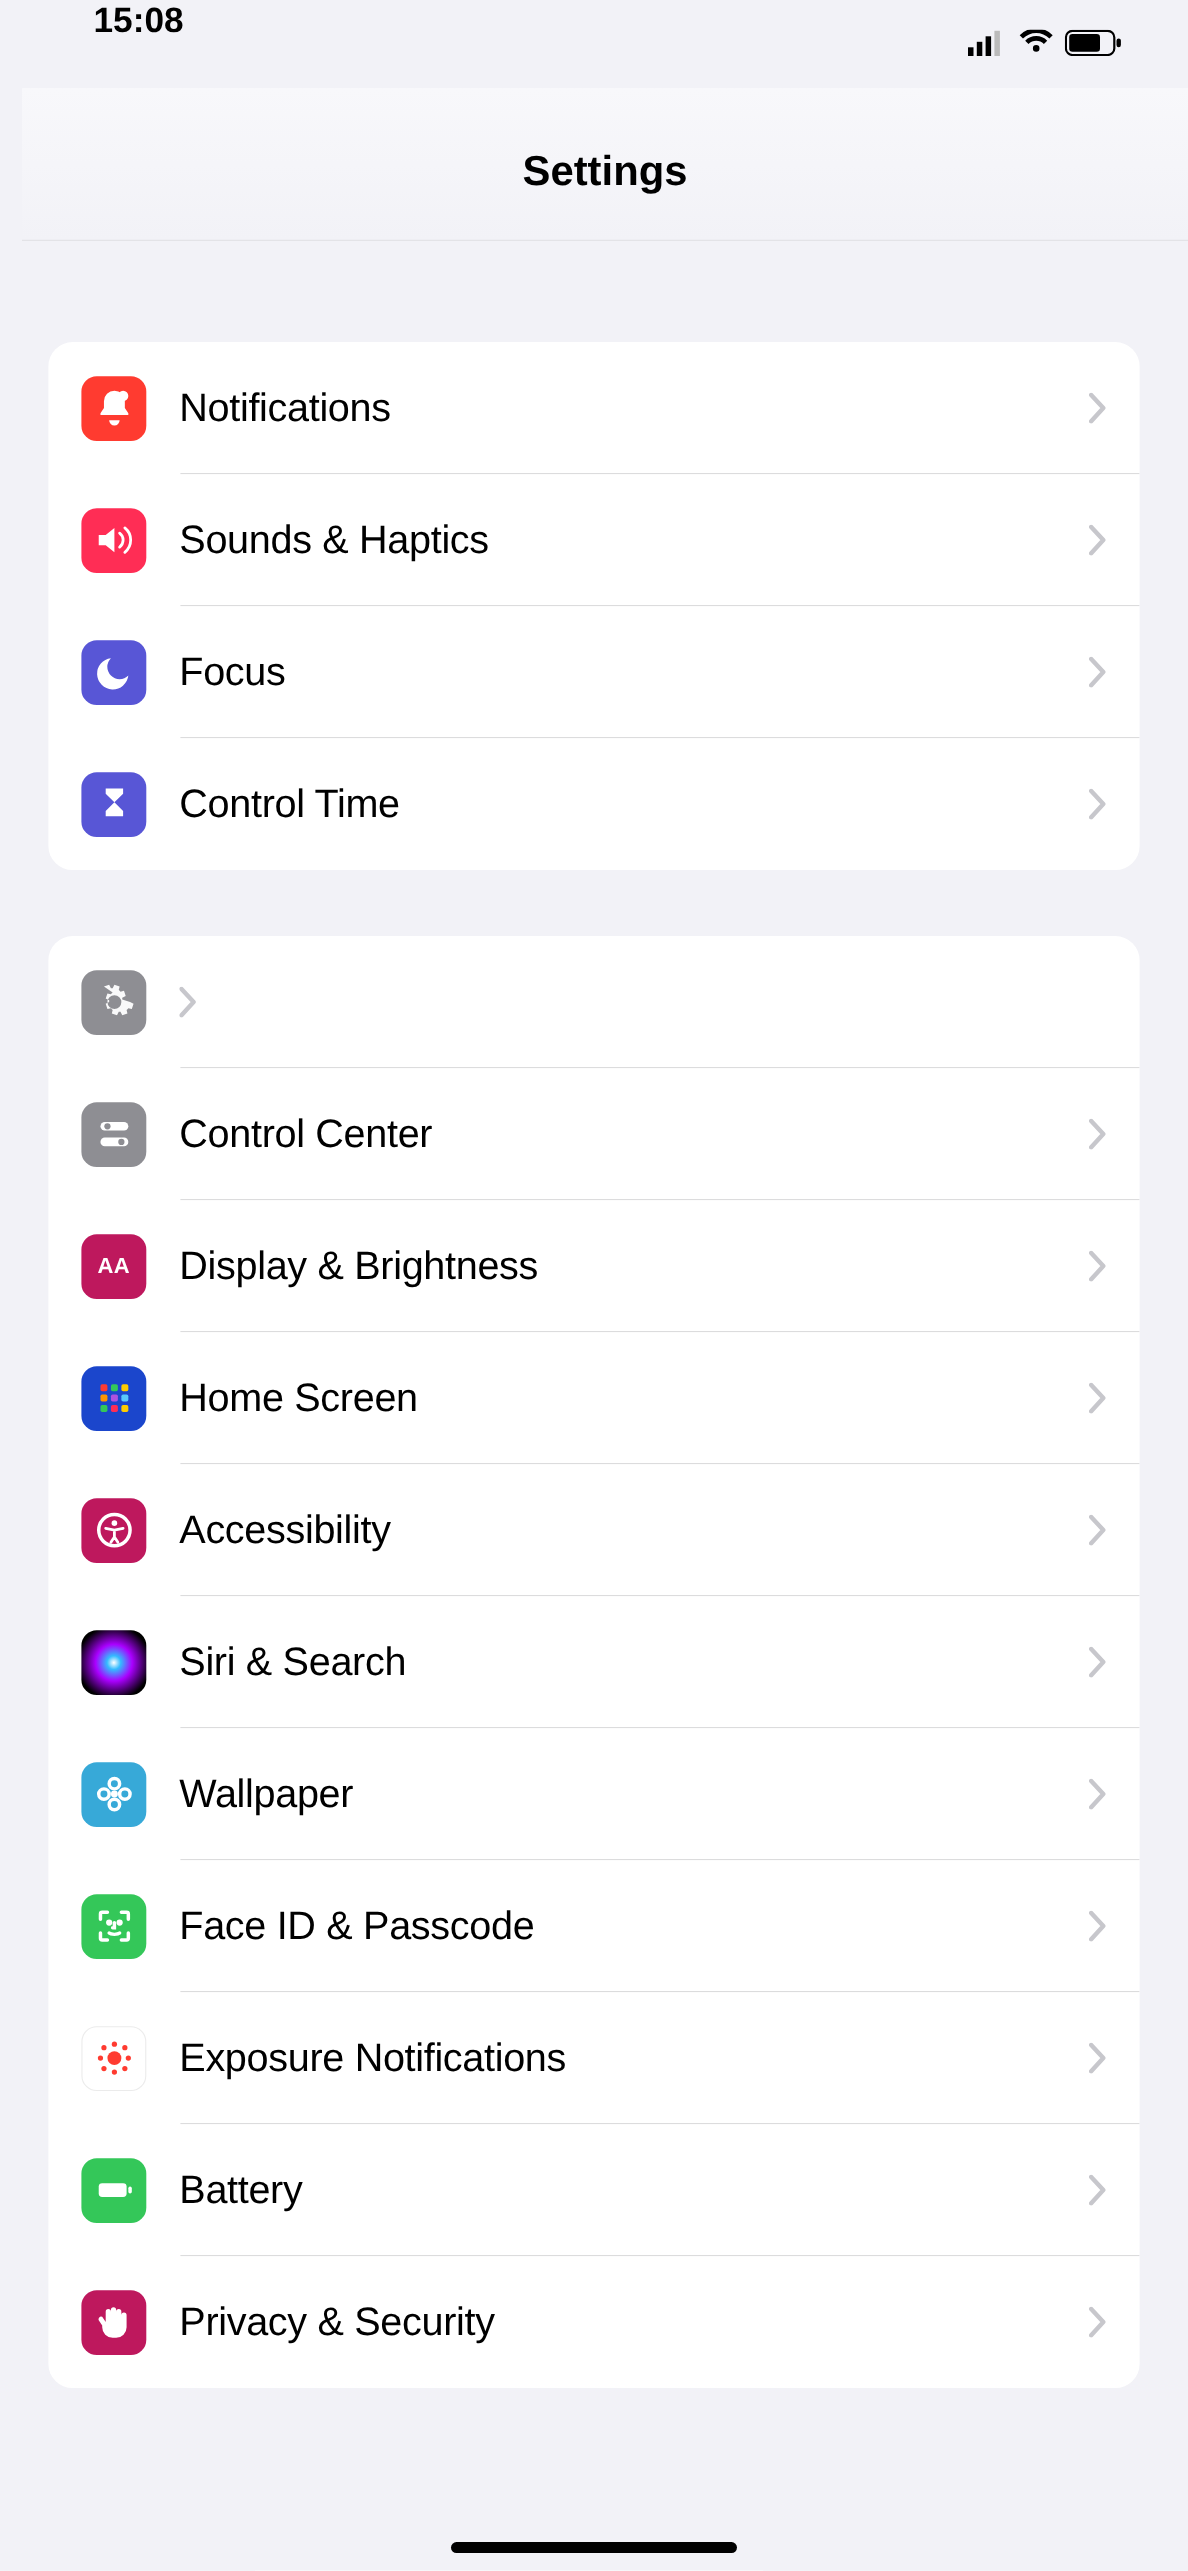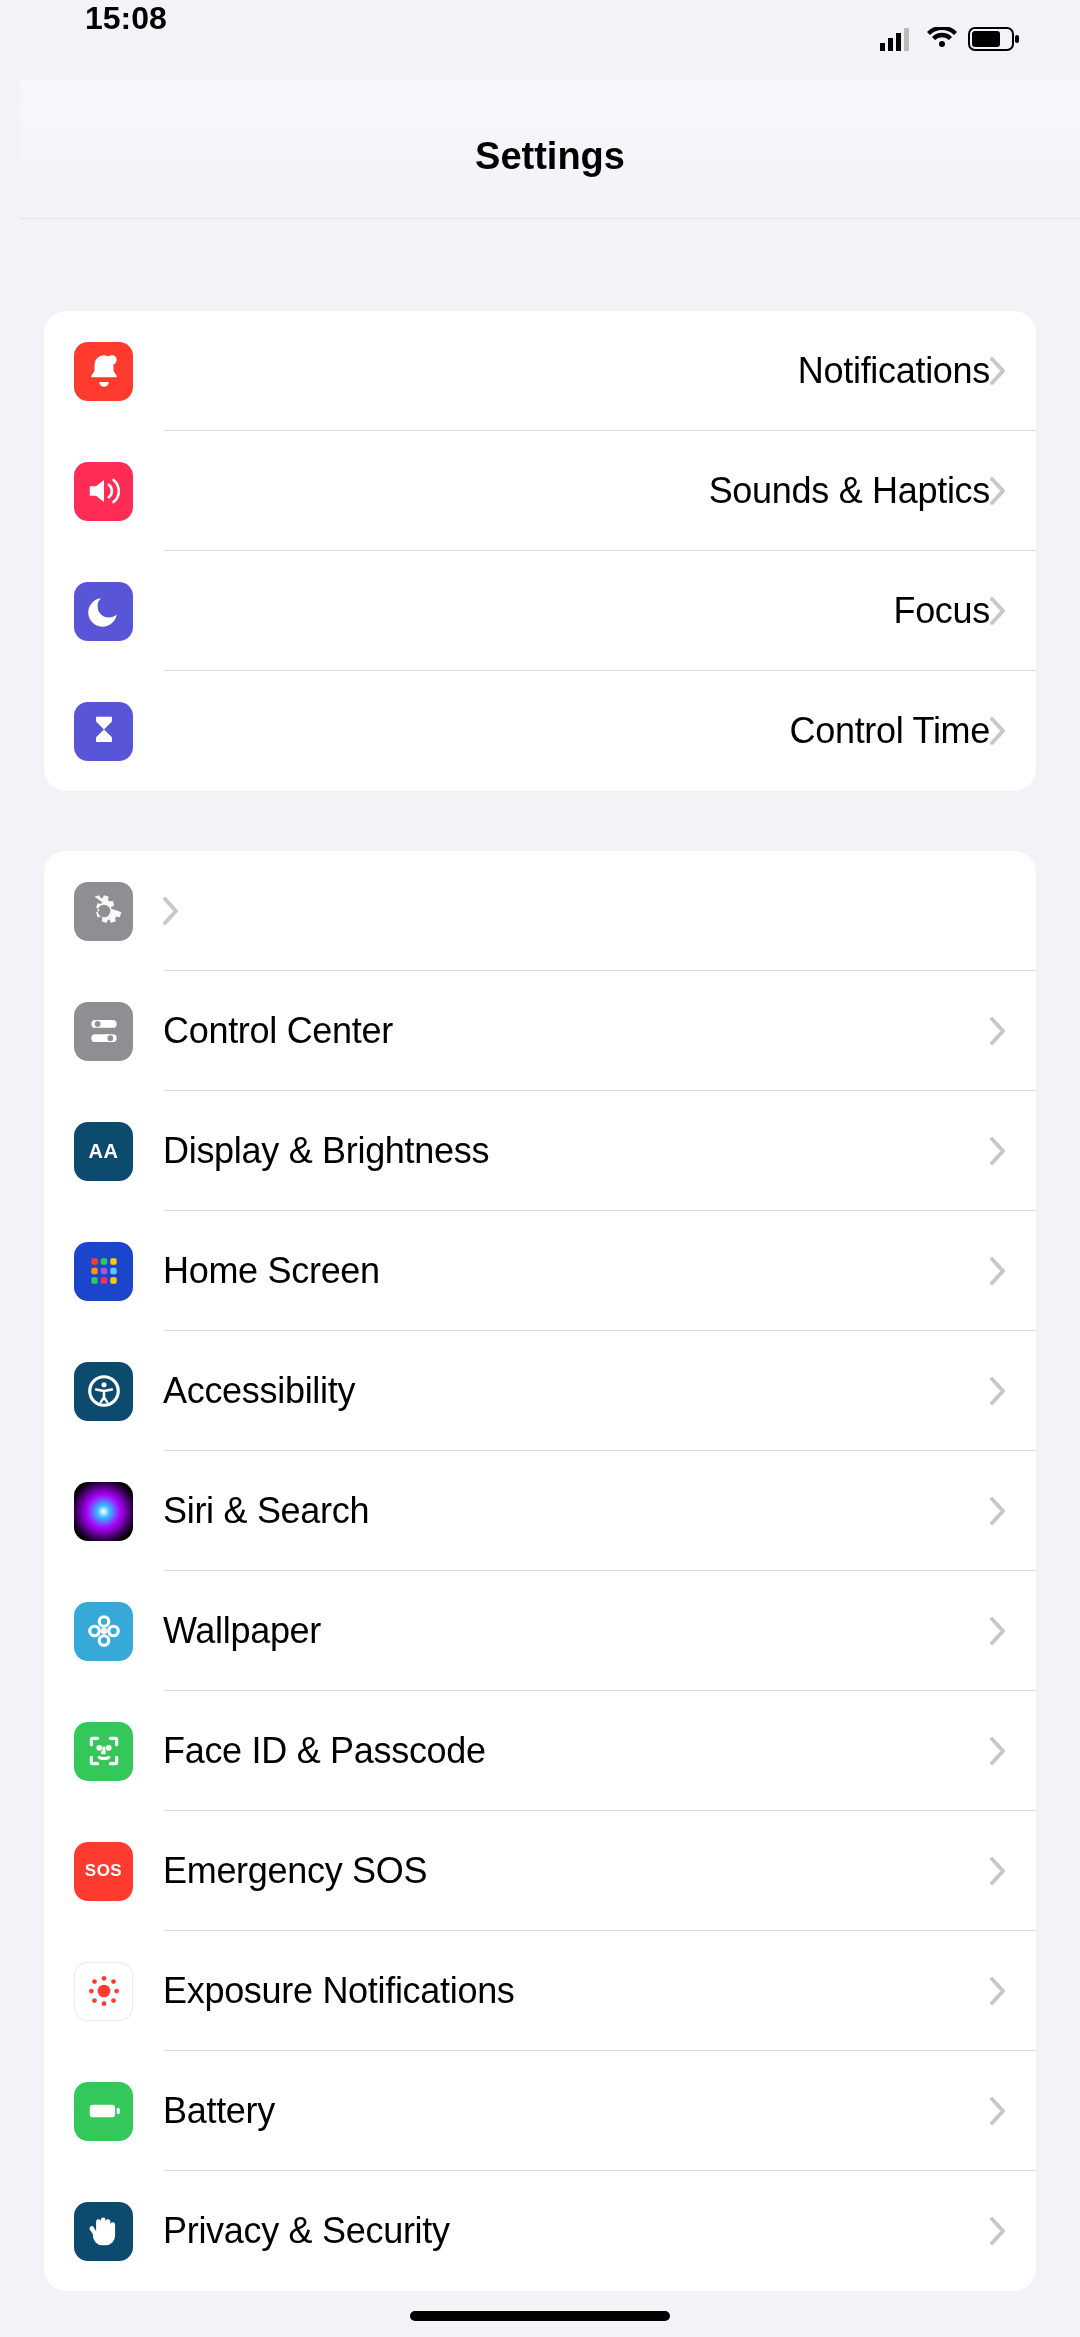--- a/index.html
+++ b/index.html
@@ -29,21 +29,21 @@
     border-bottom: 1px solid rgba(0,0,0,0.08);
     background: linear-gradient(#f8f8fb,#f2f2f7);
     margin-left: 20px;
   }
   .section {
     margin: 60px 44px 0 44px;
     background: #fff;
     border-radius: 22px;
     overflow: hidden;
   }
-  .section.first { margin-top: 92px; text-align: right; }
+  .section.first { margin-top: 92px; }
   .row {
     display: flex;
     align-items: center;
     min-height: 120px;
     padding: 0 30px 0 30px;
     position: relative;
   }
   .row:not(:last-child)::after {
     content: "";
     position: absolute;
@@ -84,21 +84,21 @@
     width: 260px;
     height: 10px;
     background: #000;
     border-radius: 10px;
   }
   
   .bg-red    { background:#ff3b30; }
   .bg-pink   { background:#ff2d55; }
   .bg-indigo { background:#5856d6; }
   .bg-gray   { background:#8e8e93; }
-  .bg-blue   { background:#0c4a6e; }
+  .bg-blue   { background:#be185d; }
   .bg-darkblue{ background:#1b46cc; }
   .bg-cyan   { background:#37a9d8; }
   .bg-siri   { background: radial-gradient(circle at 50% 50%, #fff 0%, #3bf 15%, #a0f 40%, #000 80%); }
   .bg-green  { background:#34c759; }
   .bg-orange { background:#ff3b30; }
   .bg-white  { background:#fff; border:1px solid rgba(0,0,0,.08); }
   .icon-svg { width: 38px; height: 38px; }
   .icon-text { color:#fff; font-weight:700; font-size:20px; letter-spacing:.5px; }
 </style>
 </head>
@@ -316,31 +316,20 @@
         </svg>
     </div>
     <span class="row-label">Face ID &amp; Passcode</span>
     <span class="chevron">
         <svg width="16" height="28" viewBox="0 0 16 28">
           <path d="M2 2l11 12L2 26" stroke="#c7c7cc" stroke-width="4" fill="none" stroke-linecap="round" stroke-linejoin="round"></path>
         </svg>
       </span>
   </div>
 
-  <div class="row">
-    <div class="icon-box bg-orange">
-      <span class="icon-text" style="font-size:17px">SOS</span>
-    </div>
-    <span class="row-label">Emergency SOS</span>
-    <span class="chevron">
-        <svg width="16" height="28" viewBox="0 0 16 28">
-          <path d="M2 2l11 12L2 26" stroke="#c7c7cc" stroke-width="4" fill="none" stroke-linecap="round" stroke-linejoin="round"></path>
-        </svg>
-      </span>
-  </div>
 
   <div class="row">
     <div class="icon-box bg-white">
       <svg class="icon-svg" viewBox="0 0 24 24">
           <circle cx="12" cy="12" r="4" fill="#ff3b30"></circle>
           <g fill="#ff3b30">
             <circle cx="12" cy="4" r="1.5"></circle>
             <circle cx="12" cy="20" r="1.5"></circle>
             <circle cx="4" cy="12" r="1.5"></circle>
             <circle cx="20" cy="12" r="1.5"></circle>

